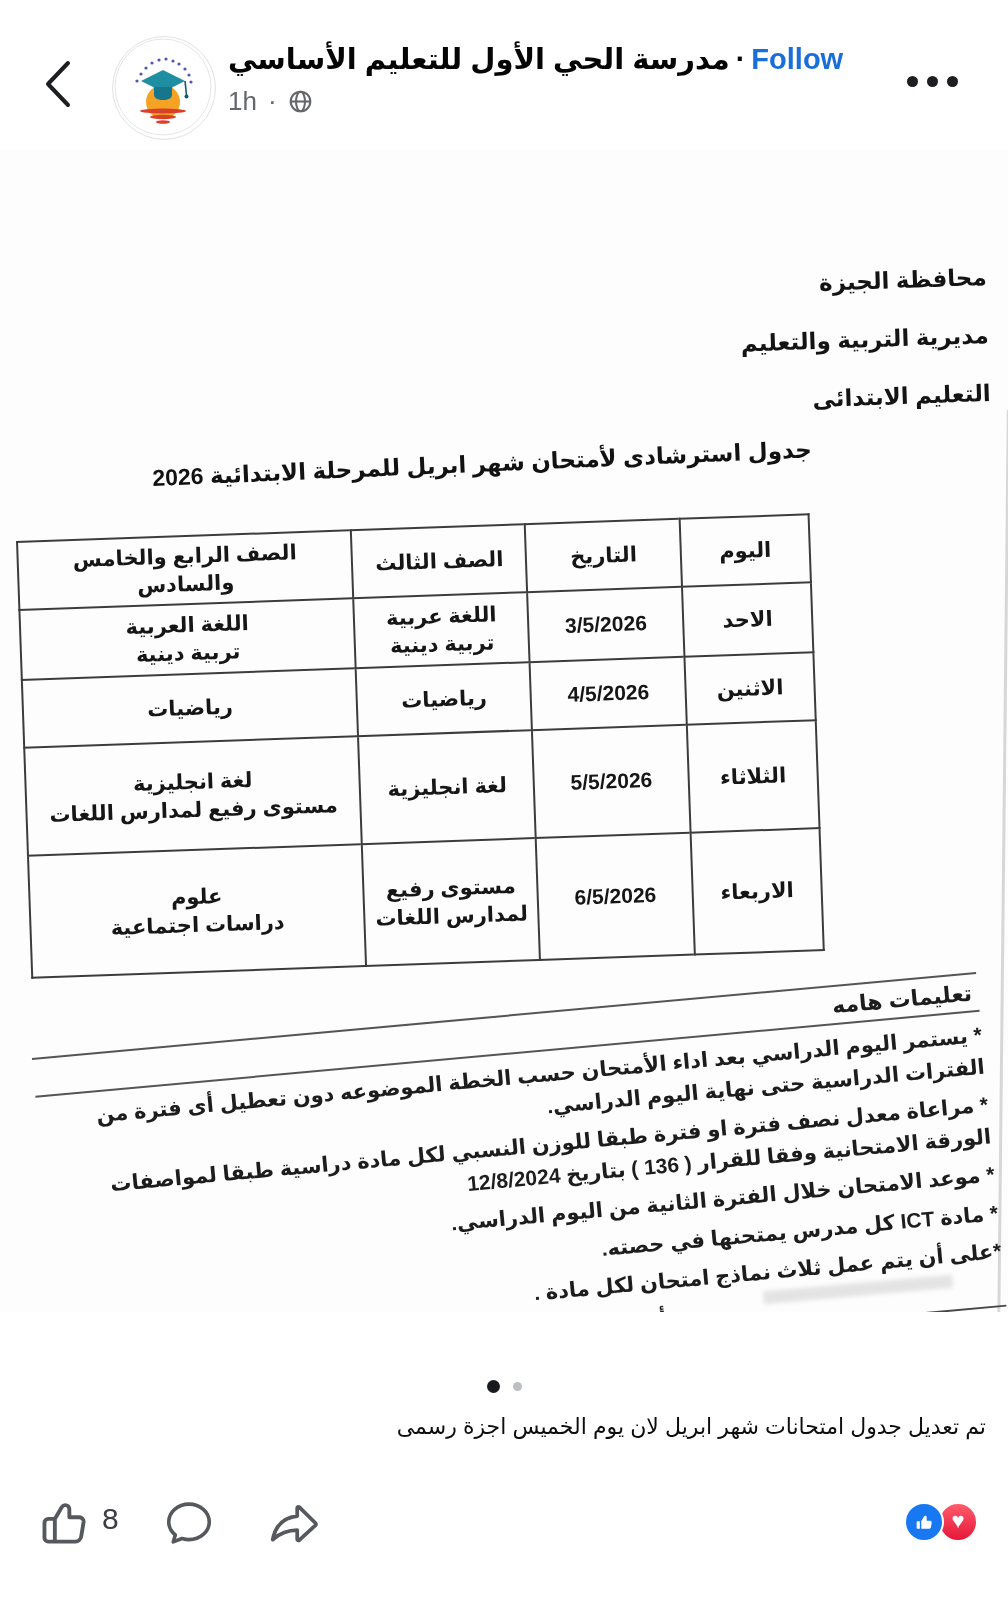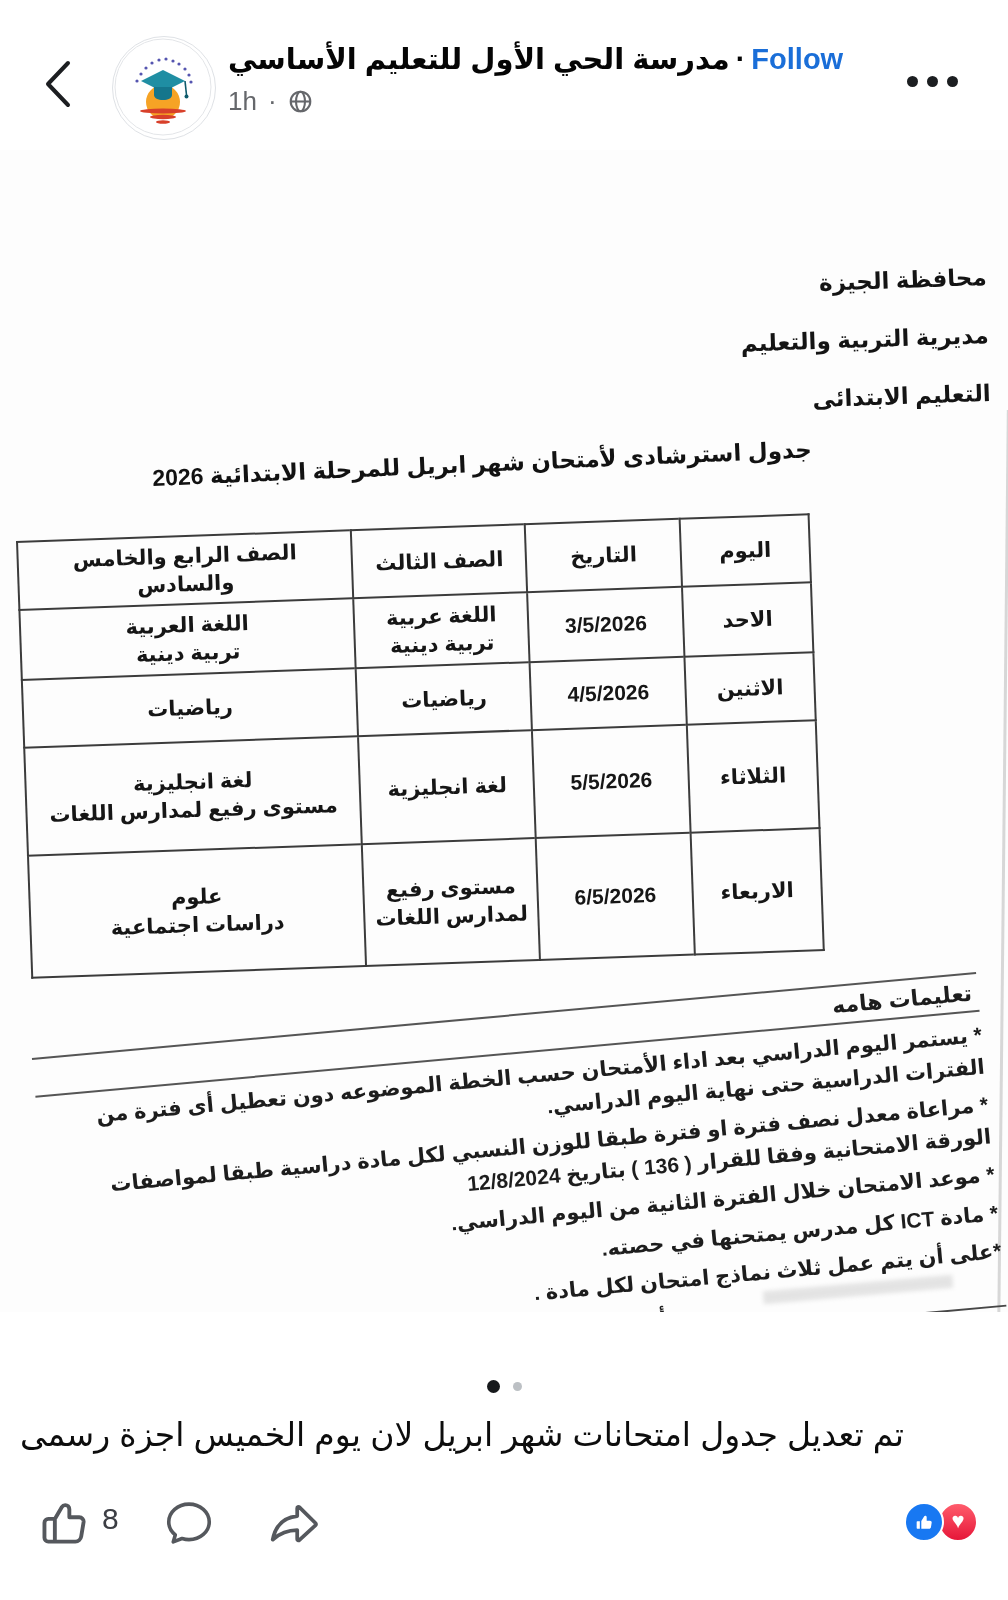--- a/index.html
+++ b/index.html
@@ -42,22 +42,22 @@
   .closing{text-align:center;margin-top:2px;line-height:1.4;}
   .closing-underline{border-top:2px solid #474747;margin-top:2px;height:0;}
   .smudge{position:absolute;right:55px;top:1133px;width:190px;height:13px;background:#9a9a9a;
        opacity:.25;filter:blur(2px);transform:rotate(-5deg);}
   
   .dots{position:absolute;top:1380px;left:0;width:1008px;display:flex;justify-content:center;
         align-items:center;gap:13px;}
   .dot-active{width:13px;height:13px;border-radius:50%;background:#17191c;}
   .dot-inactive{width:9px;height:9px;border-radius:50%;background:#bcc0c4;}
   
-  .caption{position:absolute;top:1412px;left:20px;right:22px;direction:rtl;text-align:left;
-        font-size:33px;color:#0d0d0d;line-height:1.4;}
+  .caption{position:absolute;top:1412px;left:20px;right:22px;direction:rtl;text-align:right;
+        font-size:22px;color:#0d0d0d;line-height:1.4;}
   
   .actions{position:absolute;top:1492px;left:0;width:1008px;height:70px;}
   .act-like{position:absolute;left:36px;top:2px;cursor:pointer;}
   .like-count{position:absolute;left:102px;top:10px;font-size:30px;color:#3c3e44;cursor:pointer;}
   .act-comment{position:absolute;left:162px;top:4px;cursor:pointer;}
   .act-share{position:absolute;left:264px;top:4px;cursor:pointer;}
   .reactions{position:absolute;right:30px;top:10px;display:flex;align-items:center;cursor:pointer;}
   .badge{width:40px;height:40px;border-radius:50%;display:flex;align-items:center;justify-content:center;
         border:2px solid #fff;box-sizing:border-box;}
   .badge-like{background:#1878F2;z-index:2;}

